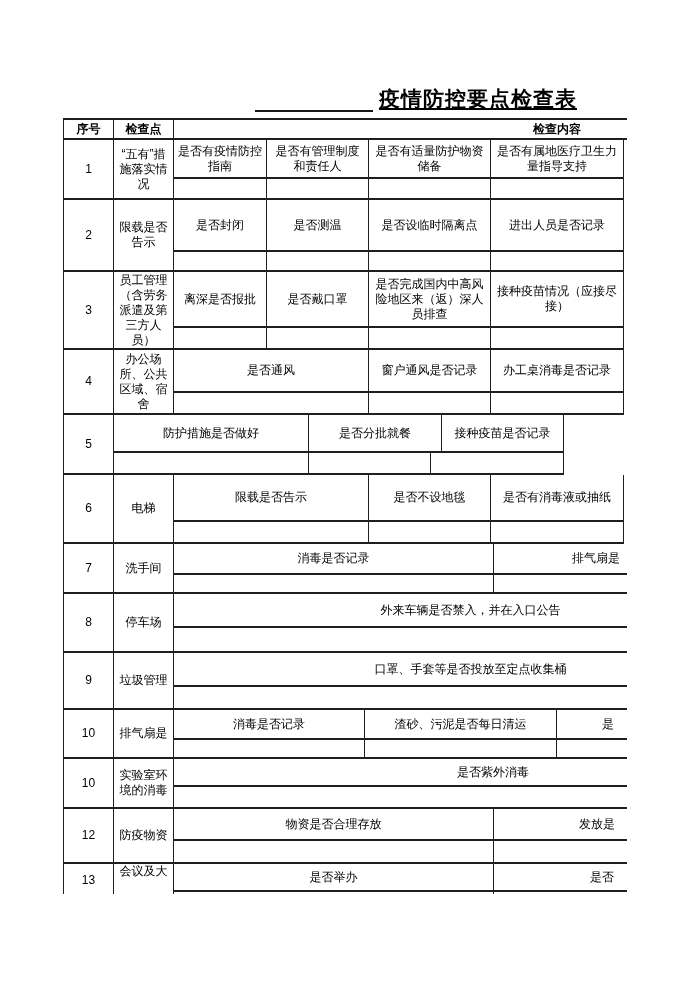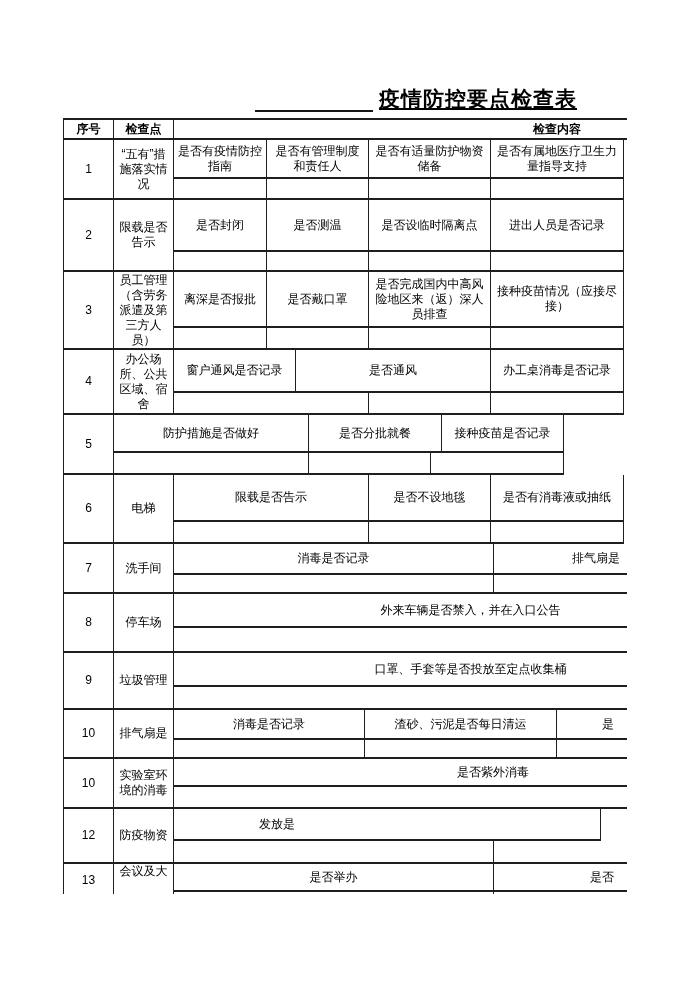--- a/index.html
+++ b/index.html
@@ -110,22 +110,22 @@
             <div class="filler"></div>
           </div>
         </div>
       </div>
 
       <div class="item" style="height:65px">
         <div class="cell seq">4</div>
         <div class="cell point">办公场所、公共区域、宿舍</div>
         <div class="qa">
           <div class="qrow" style="height:43px">
+            <div class="cell q" style="width:195px">是否通风</div>
             <div class="cell q" style="width:122px">窗户通风是否记录</div>
-            <div class="cell q" style="width:195px">是否通风</div>
             <div class="cell q" style="width:133px">办工桌消毒是否记录</div>
             <div class="filler"></div>
           </div>
           <div class="arow" style="height:22px">
             <div class="cell a" style="width:195px"></div>
             <div class="cell a" style="width:122px"></div>
             <div class="cell a" style="width:133px"></div>
             <div class="filler"></div>
           </div>
         </div>
@@ -237,20 +237,21 @@
             <div class="cell a" style="width:639px"></div>
           </div>
         </div>
       </div>
 
       <div class="item" style="height:55px">
         <div class="cell seq">12</div>
         <div class="cell point">防疫物资</div>
         <div class="qa">
           <div class="qrow" style="height:32px">
+            <div class="cell q" style="width:320px">物资是否合理存放</div>
             <div class="cell q frag" style="width:427px;padding-left:85px">发放是</div>
           </div>
           <div class="arow" style="height:23px">
             <div class="cell a" style="width:320px"></div>
             <div class="cell a" style="width:427px"></div>
           </div>
         </div>
       </div>
 
       <div class="item" style="height:32px">

